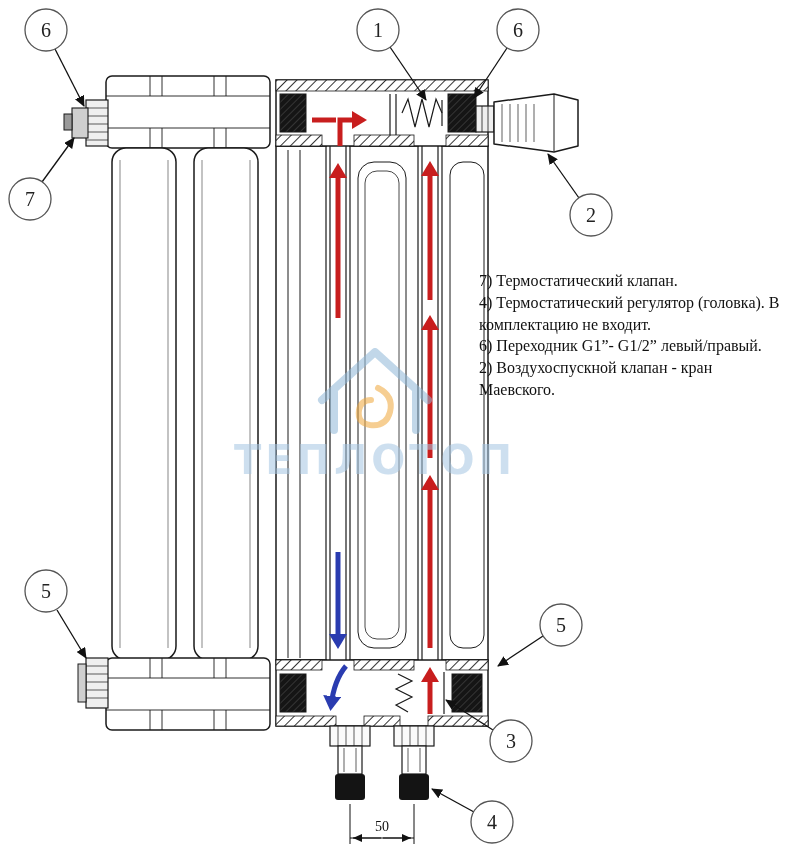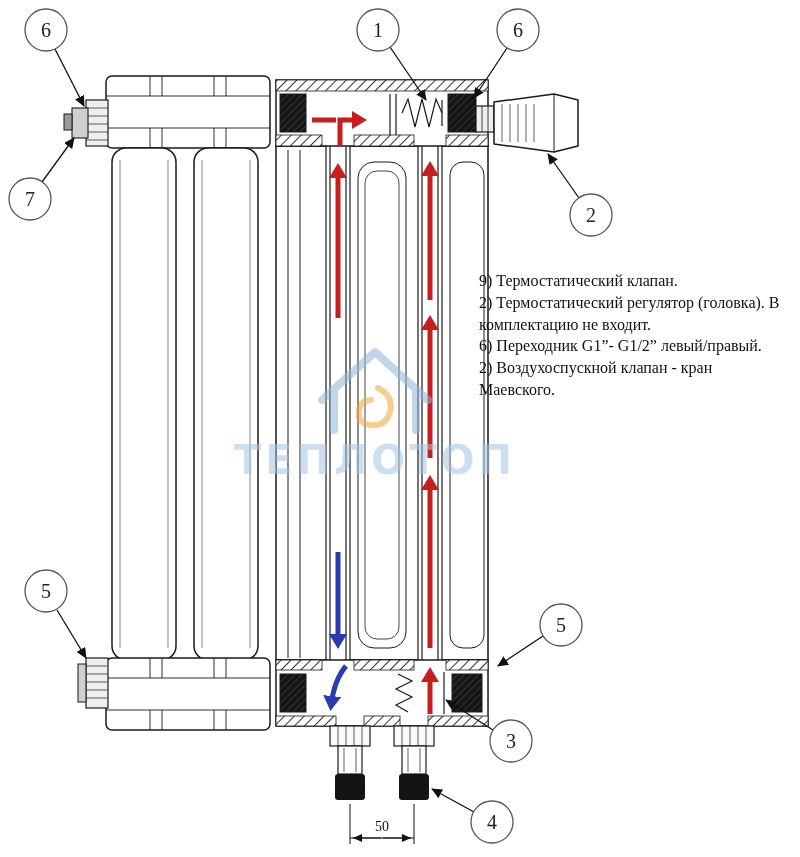--- a/index.html
+++ b/index.html
@@ -271,19 +271,19 @@
     </g>
     <g>
       <line x1="474" y1="812" x2="432" y2="789" marker-end="url(#mBlk)"></line>
       <circle cx="492" cy="822" r="21" fill="#fff" stroke="#555"></circle>
       <text class="callout-num" x="492" y="829" text-anchor="middle" font-size="20" fill="#222" stroke="none">4</text>
     </g>
   </g>
 </svg>
 
   <div class="legend">
-    <p>9) Термостатический клапан.</p>
-    <p>2) Термостатический регулятор (головка). В комплектацию не входит.</p>
+    <p>7) Термостатический клапан.</p>
+    <p>4) Термостатический регулятор (головка). В комплектацию не входит.</p>
     <p>6) Переходник G1”- G1/2” левый/правый.</p>
     <p>2) Воздухоспускной клапан - кран Маевского.</p>
   </div>
 
 </div>
 
 </body></html>

